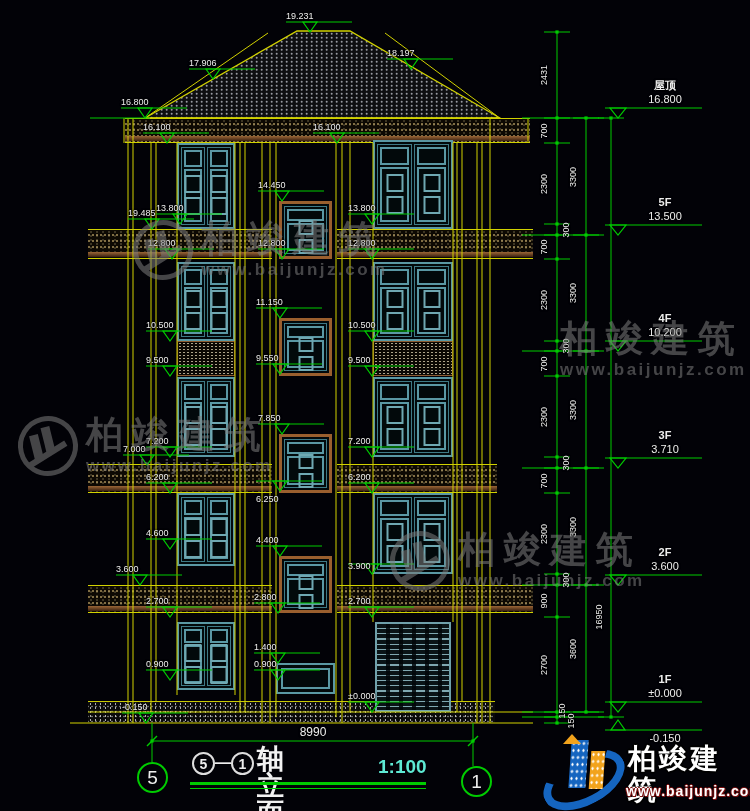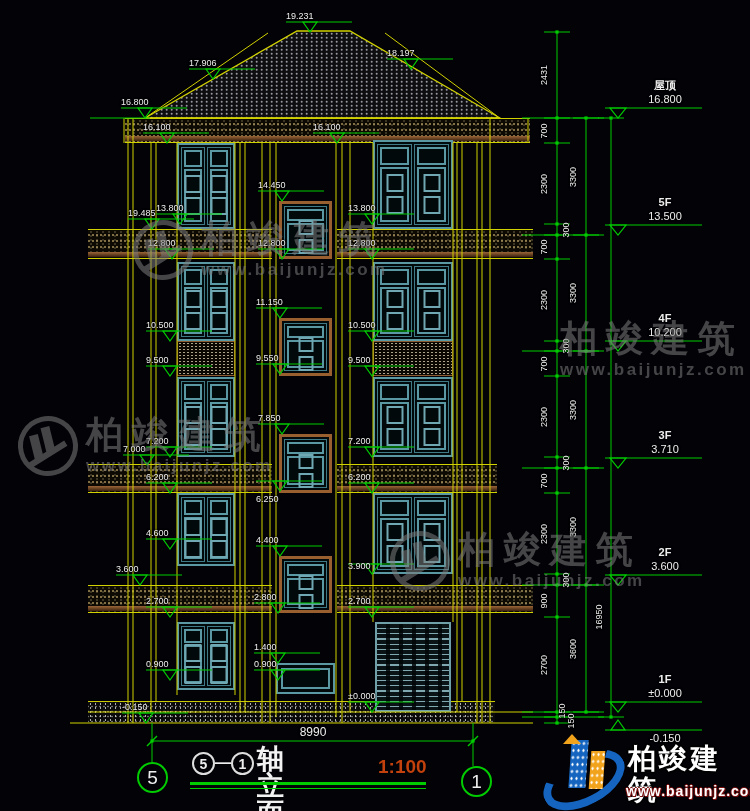--- a/index.html
+++ b/index.html
@@ -65,21 +65,21 @@
   .wmbrand{font-size:37px;font-weight:bold;color:#7d7d7d;letter-spacing:9px;line-height:1;}
   .wmurl{font-size:17px;font-weight:bold;color:#7d7d7d;letter-spacing:2.5px;margin-top:3px;}
 
   
   .bigbubble{position:absolute;width:27px;height:27px;border:2px solid #00cc00;border-radius:50%;
       color:#ededed;font-size:19px;display:flex;align-items:center;justify-content:center;}
   .smallbubble{position:absolute;width:19px;height:19px;border:2px solid #dedede;border-radius:50%;
       color:#ededed;font-size:14px;font-weight:bold;display:flex;align-items:center;justify-content:center;}
   .tdash{position:absolute;color:#ededed;font-size:16px;font-weight:bold;}
   .tname{position:absolute;color:#f2f2f2;font-size:27px;font-weight:bold;letter-spacing:3px;line-height:1;}
-  .tscale{position:absolute;color:#c2410c;font-size:19px;font-weight:bold;line-height:1;}
+  .tscale{position:absolute;color:#5eead4;font-size:19px;font-weight:bold;line-height:1;}
   .uline{position:absolute;background:#00cc00;}
 
   
   .swoosh{position:absolute;left:0;top:16px;width:88px;height:50px;border:8px solid #1565c0;
       border-radius:50%;border-top-color:transparent;transform:rotate(-28deg);box-sizing:border-box;}
   .tw1{position:absolute;left:30px;top:1px;width:17px;height:48px;background:#1565c0;
       transform:skewX(-4deg);
       background-image:radial-gradient(#fff .8px,transparent 1.4px);background-size:5px 7px;}
   .tw2{position:absolute;left:50px;top:12px;width:14px;height:38px;background:#f2a31c;
       transform:skewX(-4deg);

